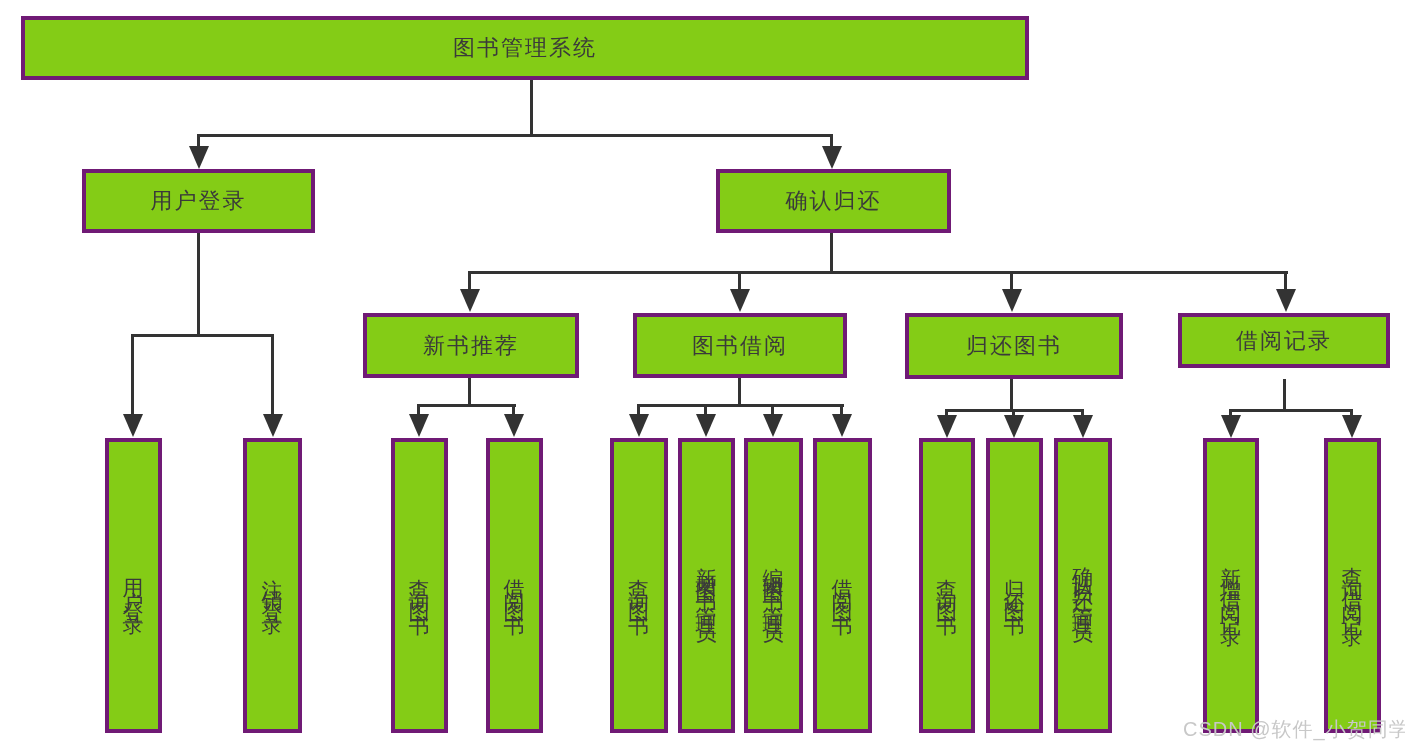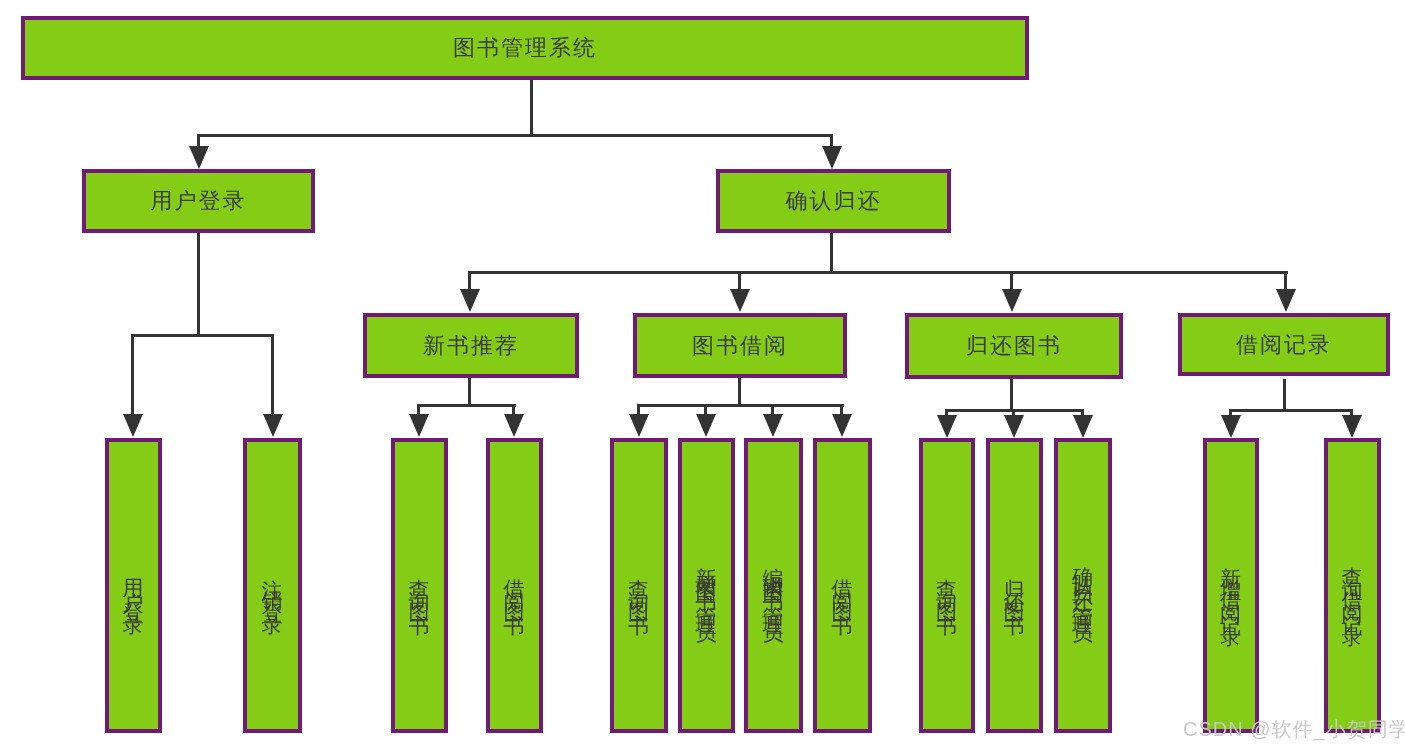--- a/index.html
+++ b/index.html
@@ -77,21 +77,21 @@
   </div>
 
   <div class="node" style="left:633px; top:313px; width:214px; height:65px;">
     <span>图书借阅</span>
   </div>
 
   <div class="node" style="left:905px; top:313px; width:218px; height:66px;">
     <span>归还图书</span>
   </div>
 
-  <div class="node" style="left:1178px; top:313px; width:212px; height:63px;">
+  <div class="node" style="left:1178px; top:313px; width:212px; height:55px;">
     <span>借阅记录</span>
   </div>
 
   <div class="node leaf" style="left:105px; top:438px; width:57px; height:295px;">
     <span class="vtext">用户登录</span>
   </div>
   <div class="node leaf" style="left:243px; top:438px; width:59px; height:295px;">
     <span class="vtext">注销登录</span>
   </div>
 

